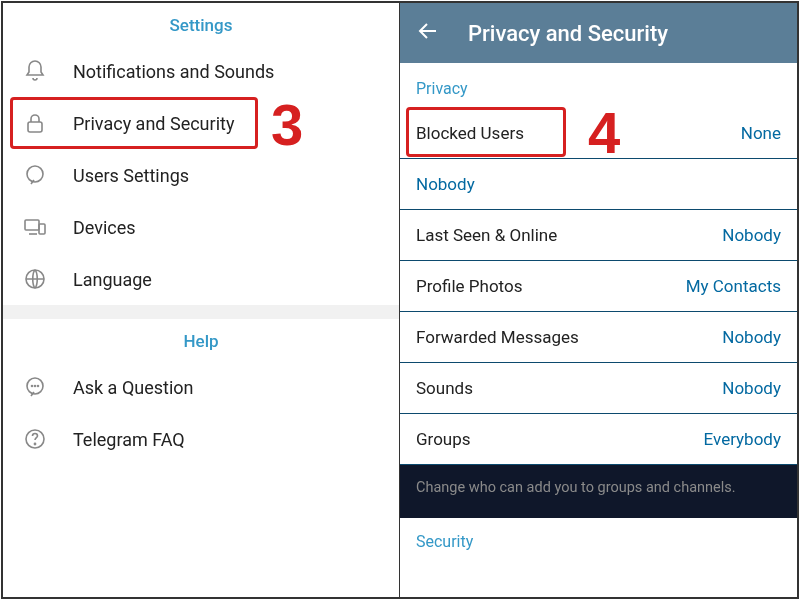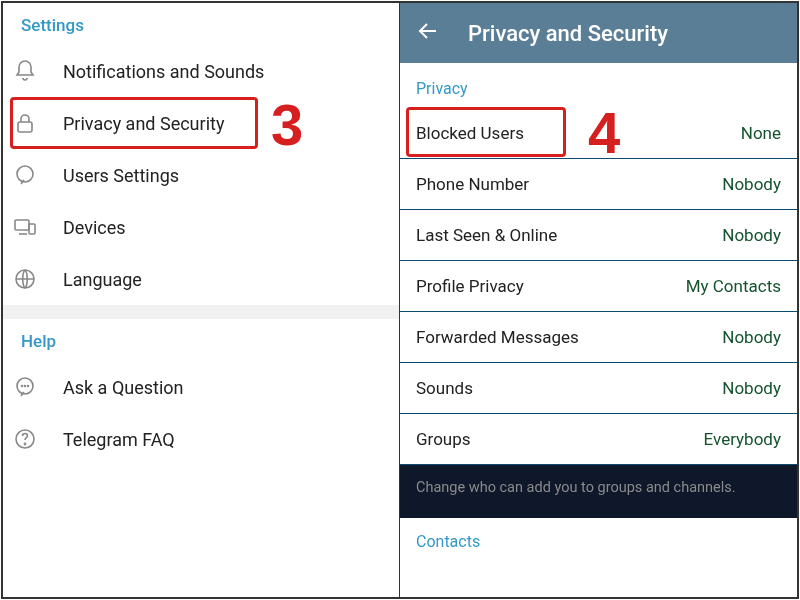--- a/index.html
+++ b/index.html
@@ -32,25 +32,26 @@
     background: #fff;
     position: relative;
     display: flex;
     flex-direction: column;
   }
   .section-title {
     color: #3498c7;
     font-size: 17px;
     font-weight: 500;
     padding: 12px 18px 10px 18px;
+    text-align: center;
   }
   .settings-item {
     display: flex;
     align-items: center;
-    padding: 14px 10px;
+    padding: 14px 20px;
     font-size: 18px;
     color: #222;
     position: relative;
   }
   .settings-item .icon {
     width: 24px;
     height: 24px;
     margin-right: 26px;
     display: flex;
     align-items: center;
@@ -105,21 +106,21 @@
   .pref-row {
     display: flex;
     justify-content: space-between;
     align-items: center;
     padding: 15px 16px;
     font-size: 17px;
     border-bottom: 1px solid #0c4a6e;
   }
   .pref-row:last-of-type { border-bottom: none; }
   .pref-label { color: #222; }
-  .pref-value { color: #14532d; }
+  .pref-value { color: #0369a1; }
   .help-text {
     background: #0f172a;
     color: #8a8a8a;
     font-size: 14.5px;
     padding: 14px 16px 22px 16px;
   }
 </style>
 </head>
 <body>
 
@@ -225,46 +226,45 @@
       <span class="appbar-title">Privacy and Security</span>
     </div>
 
     <div class="right-section-title">Privacy</div>
 
     <div class="pref-row">
       <span class="pref-label">Blocked Users</span>
       <span class="pref-value">None</span>
     </div>
     <div class="pref-row">
-      <span class="pref-label">Phone Number</span>
       <span class="pref-value">Nobody</span>
     </div>
     <div class="pref-row">
       <span class="pref-label">Last Seen &amp; Online</span>
       <span class="pref-value">Nobody</span>
     </div>
     <div class="pref-row">
-      <span class="pref-label">Profile Privacy</span>
+      <span class="pref-label">Profile Photos</span>
       <span class="pref-value">My Contacts</span>
     </div>
     <div class="pref-row">
       <span class="pref-label">Forwarded Messages</span>
       <span class="pref-value">Nobody</span>
     </div>
     <div class="pref-row">
       <span class="pref-label">Sounds</span>
       <span class="pref-value">Nobody</span>
     </div>
     <div class="pref-row">
       <span class="pref-label">Groups</span>
       <span class="pref-value">Everybody</span>
     </div>
 
     <div class="help-text">Change who can add you to groups and channels.</div>
 
-    <div class="right-section-title" style="padding-top:14px;">Contacts</div>
+    <div class="right-section-title" style="padding-top:14px;">Security</div>
 
     <div class="highlight-box" style="left:6px; top:104px; width:160px; height:50px;"></div>
     <div class="callout" style="left:188px; top:96px;">4</div>
   </div>
 
 </div>
 </div>
 
 </body></html>

